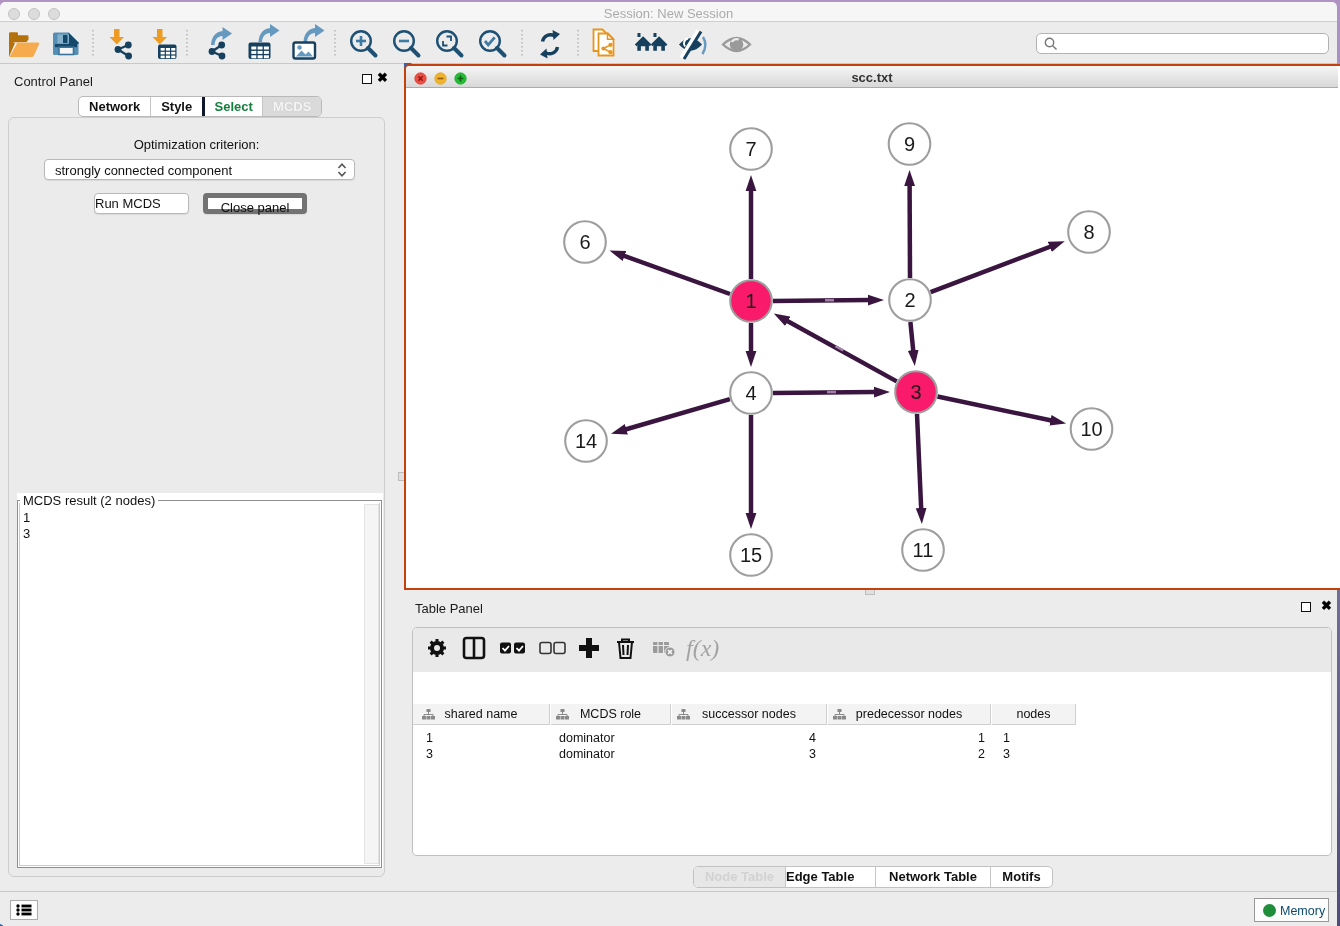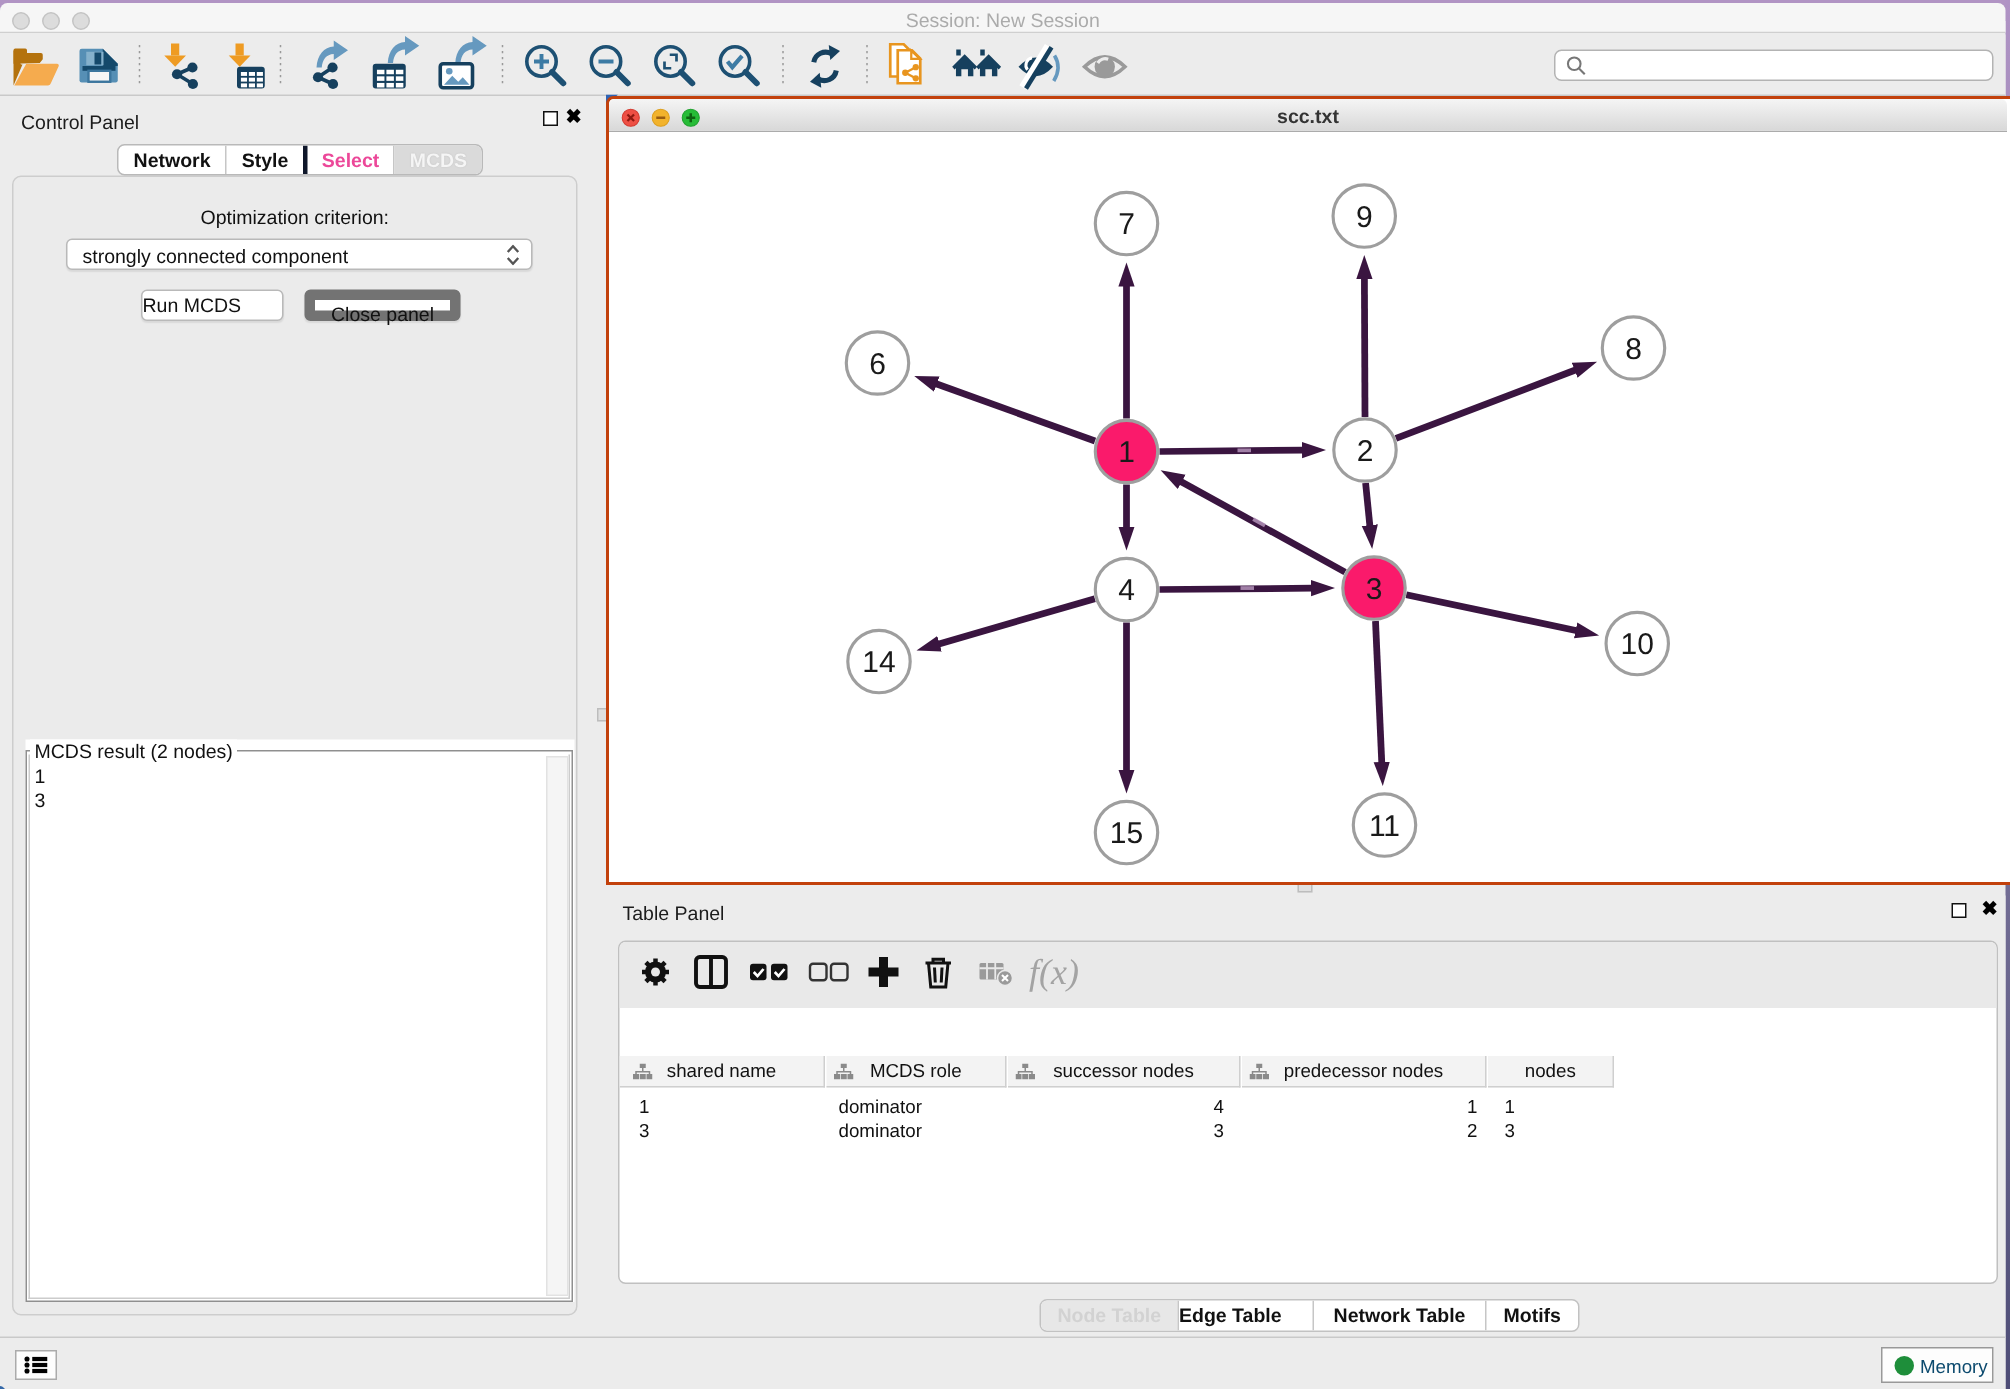--- a/index.html
+++ b/index.html
@@ -193,36 +193,36 @@
 <div class="abs" style="left:0;top:64px;width:393px;height:827px;background:#ececec;">
   <div class="abs" style="left:14px;top:10px;font-size:13px;color:#1c1c1c;">Control Panel</div>
   <div class="abs" style="left:362px;top:10px;width:10px;height:10px;border:1.5px solid #111;background:#fff;"></div>
   <div class="abs" style="left:377px;top:6px;font-size:13px;font-weight:bold;color:#000;">✖</div>
 
   <div class="abs" style="left:8px;top:53px;width:377px;height:760px;border:1px solid #cdcdcd;border-radius:6px;background:#ebebeb;"></div>
 
   <div class="abs" style="left:78px;top:32px;width:244px;height:21px;border:1px solid #b9b9b9;border-radius:5px;background:#fff;overflow:hidden;display:flex;">
     <div style="width:73px;border-right:1px solid #c6c6c6;text-align:center;font-size:13px;font-weight:bold;color:#111;line-height:19px;">Network</div>
     <div style="width:54px;border-right:3px solid #0f172a;text-align:center;font-size:13px;font-weight:bold;color:#111;line-height:19px;">Style</div>
-    <div style="width:59px;border-right:1px solid #c6c6c6;text-align:center;font-size:13px;font-weight:bold;color:#ec4899;line-height:19px;">Select</div>
+    <div style="width:59px;border-right:1px solid #c6c6c6;text-align:center;font-size:13px;font-weight:bold;color:#15803d;line-height:19px;">Select</div>
     <div style="width:58px;text-align:center;font-size:13px;font-weight:bold;color:#f5f5f5;line-height:19px;background:#dadada;text-shadow:0 0 1px #bbb;">MCDS</div>
   </div>
 
   <div class="abs" style="left:44px;top:95px;width:311px;height:21px;background:#fff;border:1px solid #b9b9b9;border-radius:4px;box-shadow:0 1px 1px rgba(0,0,0,0.08);">
     <div class="abs" style="left:10px;top:3px;font-size:13px;color:#111;">strongly connected component</div>
     <svg class="abs" style="right:7px;top:3px;" width="10" height="14" viewBox="0 0 10 14">
       <path d="M1.5 5 L5 1.2 L8.5 5" fill="none" stroke="#555" stroke-width="1.6"></path>
       <path d="M1.5 9 L5 12.8 L8.5 9" fill="none" stroke="#555" stroke-width="1.6"></path>
     </svg>
   </div>
 
   <div class="abs" style="left:8px;top:73px;width:377px;text-align:center;font-size:13px;color:#111;">Optimization criterion:</div>
 
   <div class="abs" style="left:94px;top:129px;width:95px;height:21px;background:#fff;border:1px solid #b9b9b9;border-radius:4px;box-shadow:0 1px 1px rgba(0,0,0,0.08);text-align:left;font-size:13px;color:#111;line-height:19px;">Run MCDS</div>
-  <div class="abs" style="left:203px;top:129px;width:104px;height:21px;background:#fff;border:7px solid #737373;border-radius:4px;box-shadow:0 1px 1px rgba(0,0,0,0.08);text-align:center;font-size:13px;color:#111;line-height:19px;">Close panel</div>
+  <div class="abs" style="left:203px;top:129px;width:104px;height:21px;background:#fff;border:5px solid #737373;border-radius:4px;box-shadow:0 1px 1px rgba(0,0,0,0.08);text-align:center;font-size:13px;color:#111;line-height:19px;">Close panel</div>
 
   <div class="abs" style="left:17px;top:429px;width:366px;height:375px;background:#fff;"></div>
   <div class="abs" style="left:17px;top:436px;width:365px;height:368px;border:1px solid #8f8f8f;"></div>
   <div class="abs" style="left:19px;top:439px;width:361px;height:363px;border:1px solid #cccccc;border-top:none;"></div>
   <div class="abs" style="left:20px;top:429px;background:#fff;padding:0 3px;font-size:13px;color:#111;">MCDS result (2 nodes)</div>
   <div class="abs" style="left:23px;top:446px;font-size:13px;line-height:16px;color:#111;">1<br>3</div>
   <div class="abs" style="left:364px;top:440px;width:15px;height:360px;background:#f5f5f5;border:1px solid #e2e2e2;"></div>
 </div>
 
 <div class="abs" style="left:398px;top:472px;width:7px;height:9px;background:#e0e0e0;border:1px solid #bdbdbd;"></div>

